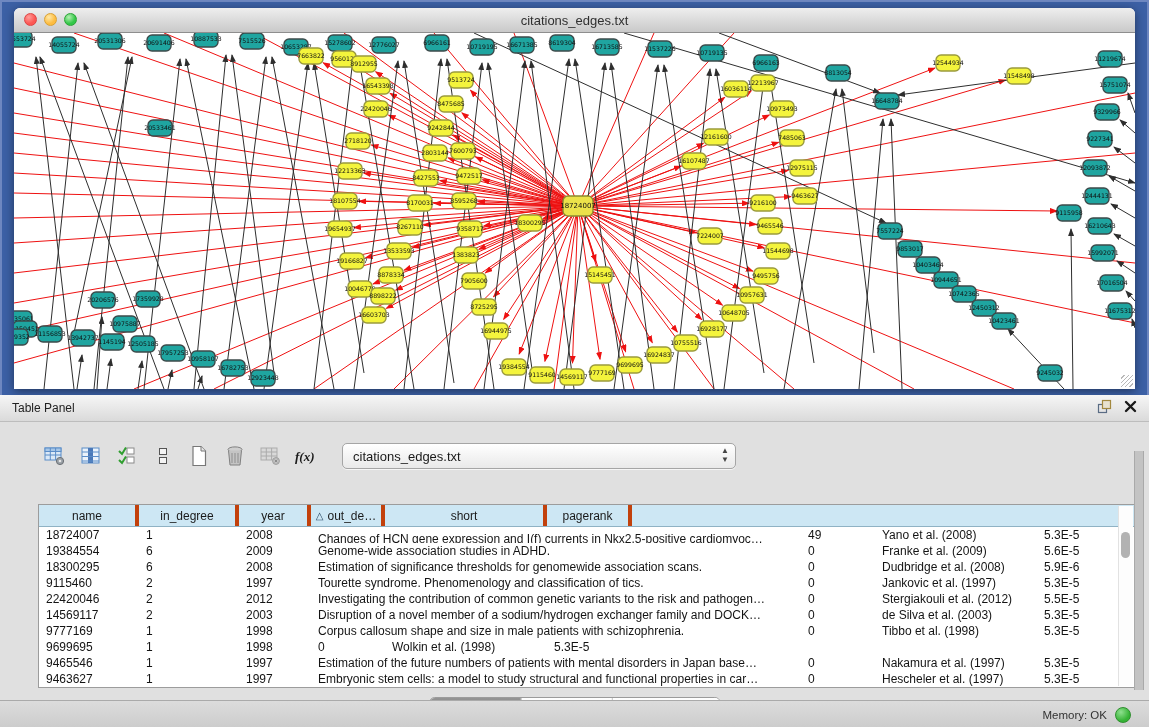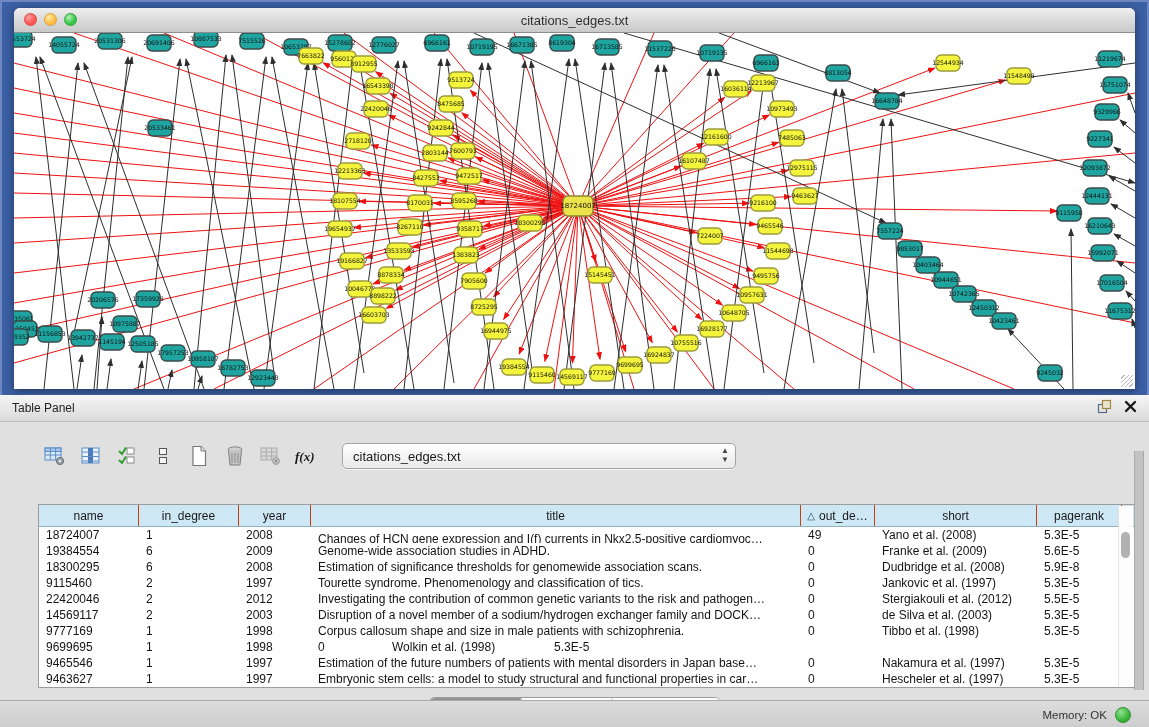--- a/index.html
+++ b/index.html
@@ -34,21 +34,21 @@
   .tbtn{width:30px;height:26px;display:flex;align-items:center;justify-content:center;border-radius:4px;}
   .combo{margin-left:14px;width:392px;height:24px;border:1px solid #a5a5a5;border-radius:5px;
     background:linear-gradient(#ffffff,#e9e9e9);display:flex;align-items:center;position:relative;
     box-shadow:0 1px 0 rgba(255,255,255,.7);}
   .combo .cval{font-size:13px;color:#1a1a1a;margin-left:10px;}
   .combo .stepper{position:absolute;right:6px;top:2px;display:flex;flex-direction:column;line-height:9px;
     font-size:8px;color:#444;}
   .table-wrap{position:absolute;left:38px;top:83px;width:1097px;height:184px;background:#fff;
     border:1px solid #9c9c9c;box-sizing:border-box;overflow:hidden;}
   .thead{display:flex;height:21px;background:#cde7f4;border-bottom:1px solid #8fb2c4;}
-  .th{box-sizing:border-box;border-right:1px solid #c2410c;font-size:12px;color:#1a1a1a;
+  .th{box-sizing:border-box;border-right:4px solid #c2410c;font-size:12px;color:#1a1a1a;
     display:flex;align-items:center;justify-content:center;gap:4px;}
   .th .sort{font-size:10px;color:#2c4a66;}
   .trow{display:flex;height:16px;}
   .td{box-sizing:border-box;font-size:12px;color:#141414;padding-left:7px;white-space:nowrap;
     overflow:hidden;display:flex;align-items:center;}
   .vscroll{position:absolute;right:1px;top:1px;bottom:1px;width:14px;background:#fdfdfd;
     border-left:1px solid #e2e2e2;}
   .vthumb{position:absolute;left:2px;top:26px;width:9px;height:26px;border-radius:5px;background:#b2b2b2;}
   .right-splitter{position:absolute;right:5px;top:30px;bottom:10px;width:8px;background:#c3c3c3;
     border-left:1px solid #a9a9a9;border-right:1px solid #a9a9a9;}
@@ -789,23 +789,20 @@
       <div class="thead" id="thead">
           <div class="th" style="width: 100px;">
             <span>name</span>
           </div>
           <div class="th" style="width: 100px;">
             <span>in_degree</span>
           </div>
           <div class="th" style="width: 72px;">
             <span>year</span>
           </div>
-          <div class="th" style="width: 490px;">
-            <span>title</span>
-          </div>
           <div class="th" style="width: 74px;">
             <span class="sort">△</span>
             <span>out_de…</span>
           </div>
           <div class="th" style="width: 162px;">
             <span>short</span>
           </div>
           <div class="th" style="width: 85px;">
             <span>pagerank</span>
           </div>
@@ -829,21 +826,21 @@
             <div class="td" style="width: 162px;">Franke et al. (2009)</div>
             <div class="td" style="width: 85px;">5.6E-5</div>
           </div>
           <div class="trow">
             <div class="td" style="width: 100px;">18300295</div>
             <div class="td" style="width: 100px;">6</div>
             <div class="td" style="width: 72px;">2008</div>
             <div class="td" style="width: 490px;">Estimation of significance thresholds for genomewide association scans.</div>
             <div class="td" style="width: 74px;">0</div>
             <div class="td" style="width: 162px;">Dudbridge et al. (2008)</div>
-            <div class="td" style="width: 85px;">5.9E-8</div>
+            <div class="td" style="width: 85px;">5.9E-6</div>
           </div>
           <div class="trow">
             <div class="td" style="width: 100px;">9115460</div>
             <div class="td" style="width: 100px;">2</div>
             <div class="td" style="width: 72px;">1997</div>
             <div class="td" style="width: 490px;">Tourette syndrome. Phenomenology and classification of tics.</div>
             <div class="td" style="width: 74px;">0</div>
             <div class="td" style="width: 162px;">Jankovic et al. (1997)</div>
             <div class="td" style="width: 85px;">5.3E-5</div>
           </div>

